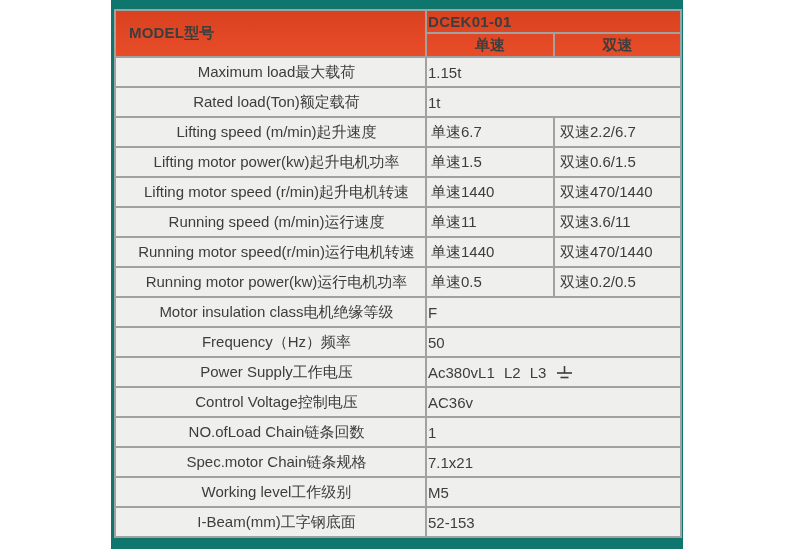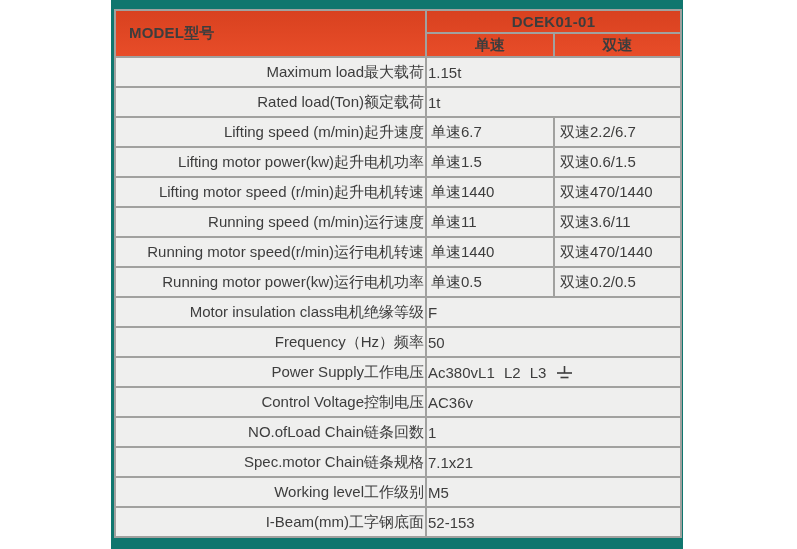--- a/index.html
+++ b/index.html
@@ -21,28 +21,28 @@
     font-size:15px;color:#3d3d3d;vertical-align:middle;
     overflow:hidden;white-space:nowrap;
   }
   
   thead{background:linear-gradient(180deg,#d8411f 0%,#e84d29 100%);}
   thead td{border-color:#9c9c9a;color:#ffffff;background:transparent;}
   td.h-model{
     font-size:16px;font-weight:600;padding-left:13px;letter-spacing:.2px;
   }
   td.h-modelno{
-    height:23px;text-align:center;font-size:15px;font-weight:600;letter-spacing:.3px;
+    height:23px;font-size:15px;font-weight:600;letter-spacing:.3px;
   }
   td.h-speed{
     height:24px;text-align:center;font-size:15px;font-weight:600;
   }
   
   tbody td{background:#efefee;height:30px;}
-  td.c-label{padding-left:13px;text-align:right;}
+  td.c-label{padding-left:13px;text-align:center;}
   td.c-single{padding-left:4px;text-align:left;}
   td.c-dual{padding-left:5px;text-align:left;}
   td.c-merged{}
   .ps-wrap{display:inline-flex;align-items:center;}
   .ps-phases{word-spacing:5px;}
   .gnd{margin-left:10px;display:inline-block;vertical-align:-2px;}
 </style>
 </head>
 <body>
 

